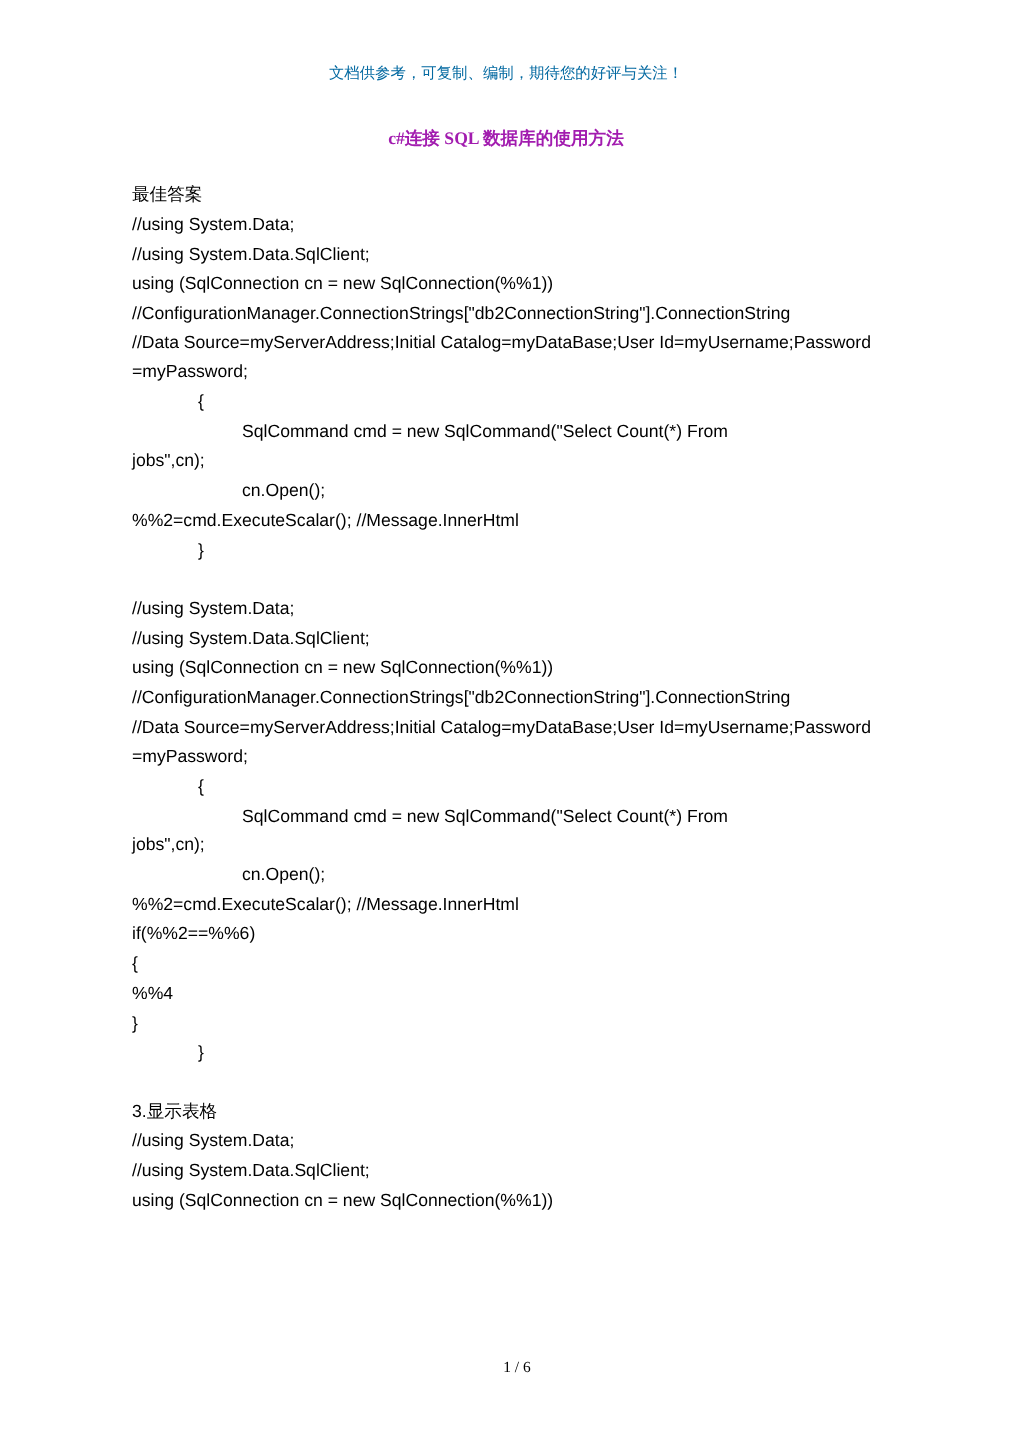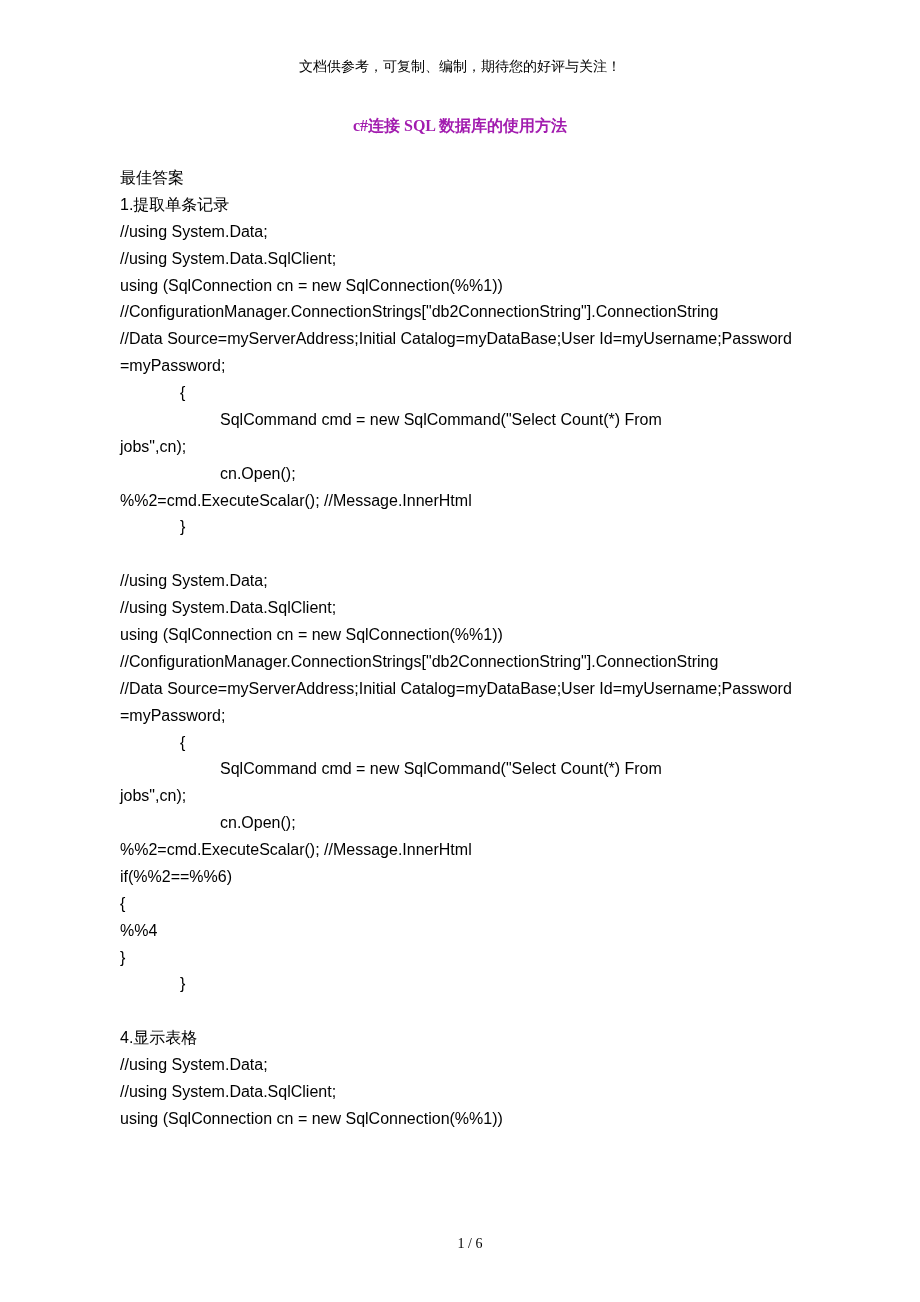--- a/index.html
+++ b/index.html
@@ -6,21 +6,21 @@
   body {
     width: 920px;
     height: 1302px;
     background: #fff;
     font-family: Arial, "Microsoft YaHei", sans-serif;
     position: relative;
     padding: 58px 120px 0 120px;
   }
   .header-note {
     text-align: center;
-    color: #000000;
+    color: #0369a1;
     font-family: SimSun, serif;
     font-size: 14px;
     margin-bottom: 40px;
   }
   .title {
     text-align: center;
     font-size: 16px;
     font-weight: bold;
     font-family: "Times New Roman", SimSun, serif;
     margin-bottom: 28px;
@@ -52,21 +52,20 @@
     padding-left: 20px;
   }
 </style>
 </head>
 <body>
 
 <div class="header-note">文档供参考，可复制、编制，期待您的好评与关注！</div>
 <div class="title">c#连接 SQL 数据库的使用方法</div>
 <div class="body-text" id="body">
     <p class="section-head">最佳答案</p>
-    <p class="section-head">1.提取单条记录</p>
     <p>//using System.Data;</p>
     <p>//using System.Data.SqlClient;</p>
     <p>  using (SqlConnection cn = new SqlConnection(%%1))</p>
     <p>//ConfigurationManager.ConnectionStrings["db2ConnectionString"].ConnectionString</p>
     <p>//Data Source=myServerAddress;Initial Catalog=myDataBase;User Id=myUsername;Password=myPassword;</p>
     <p class="indent1">{</p>
     <p class="indent2">SqlCommand cmd = new SqlCommand("Select Count(*) From </p>
     <p>jobs",cn);</p>
     <p class="indent2">cn.Open();</p>
     <p>%%2=cmd.ExecuteScalar(); //Message.InnerHtml</p>
@@ -81,18 +80,18 @@
     <p class="indent2">SqlCommand cmd = new SqlCommand("Select Count(*) From </p>
     <p>jobs",cn);</p>
     <p class="indent2">cn.Open();</p>
     <p>%%2=cmd.ExecuteScalar(); //Message.InnerHtml</p>
     <p>if(%%2==%%6)</p>
     <p>{</p>
     <p>%%4</p>
     <p>}</p>
     <p class="indent1">}</p>
     <div class="spacer"></div>
-    <p class="section-head">4.显示表格</p>
+    <p class="section-head">3.显示表格</p>
     <p>//using System.Data;</p>
     <p>//using System.Data.SqlClient;</p>
     <p>using (SqlConnection cn = new SqlConnection(%%1))</p>
   </div>
 <div class="footer">1 / 6</div>
 
 </body></html>

